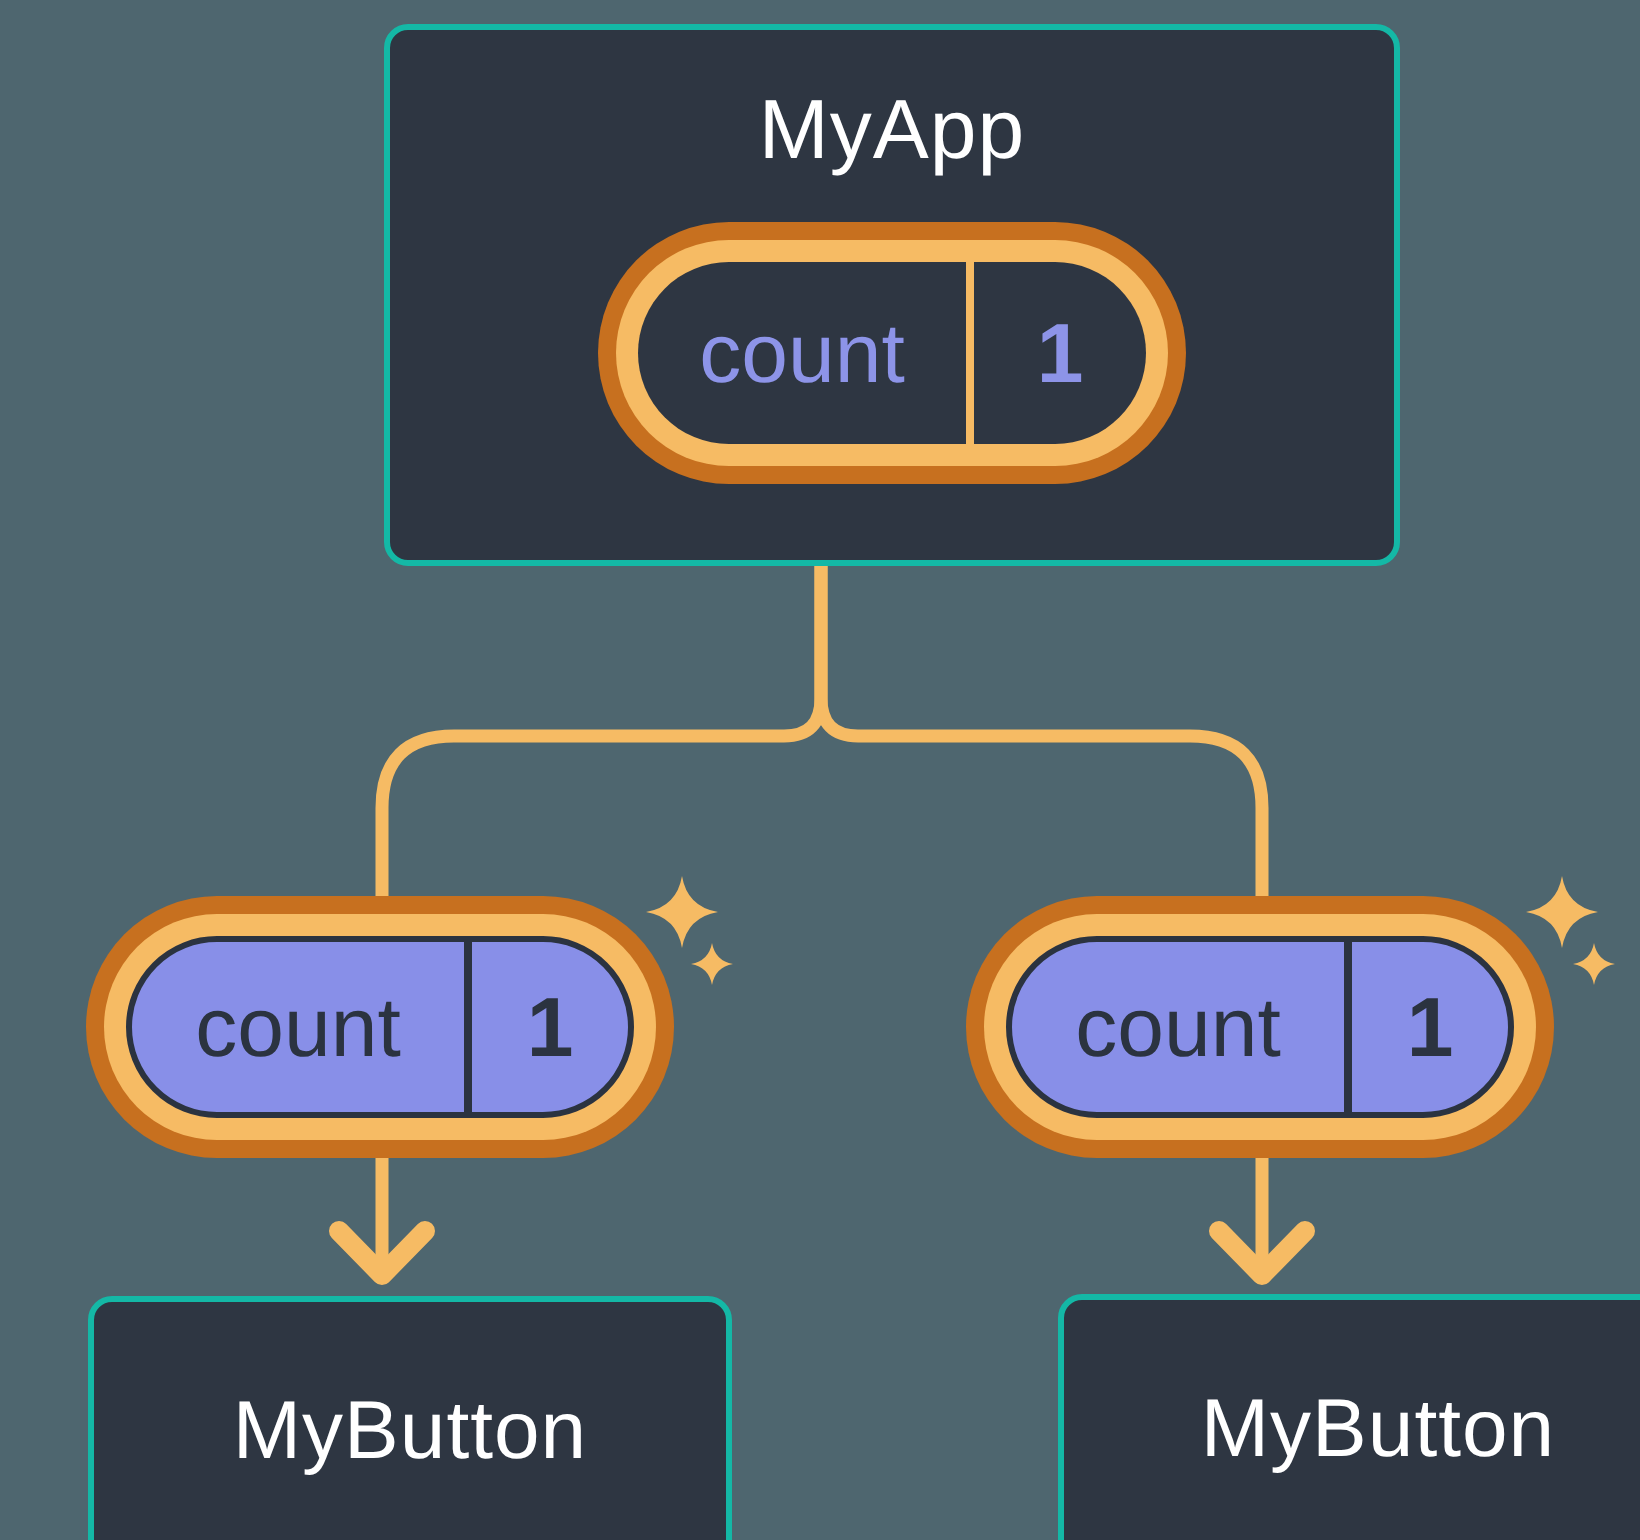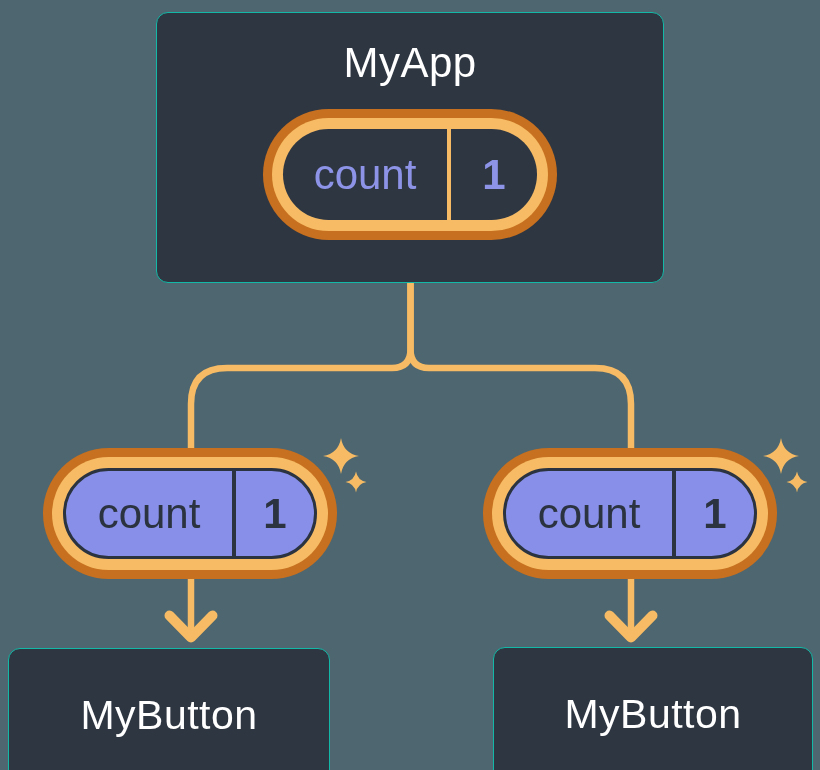--- a/index.html
+++ b/index.html
@@ -17,24 +17,25 @@
   }
   svg.overlay {
     position: absolute;
     left: 0; top: 0;
     width: 820px; height: 770px;
     z-index: 0;
   }
   .node {
     position: absolute;
     background: #2E3642;
-    border: 1px solid #14b8a6;
+    border: 3px solid #14b8a6;
     border-radius: 12px;
     box-sizing: border-box;
     z-index: 1;
+    margin-left: 36px;
   }
   .root-node {
     left: 156px; top: 12px;
     width: 508px; height: 271px;
     display: flex;
     flex-direction: column;
     align-items: center;
   }
   .node-title {
     color: #FFFFFF;

